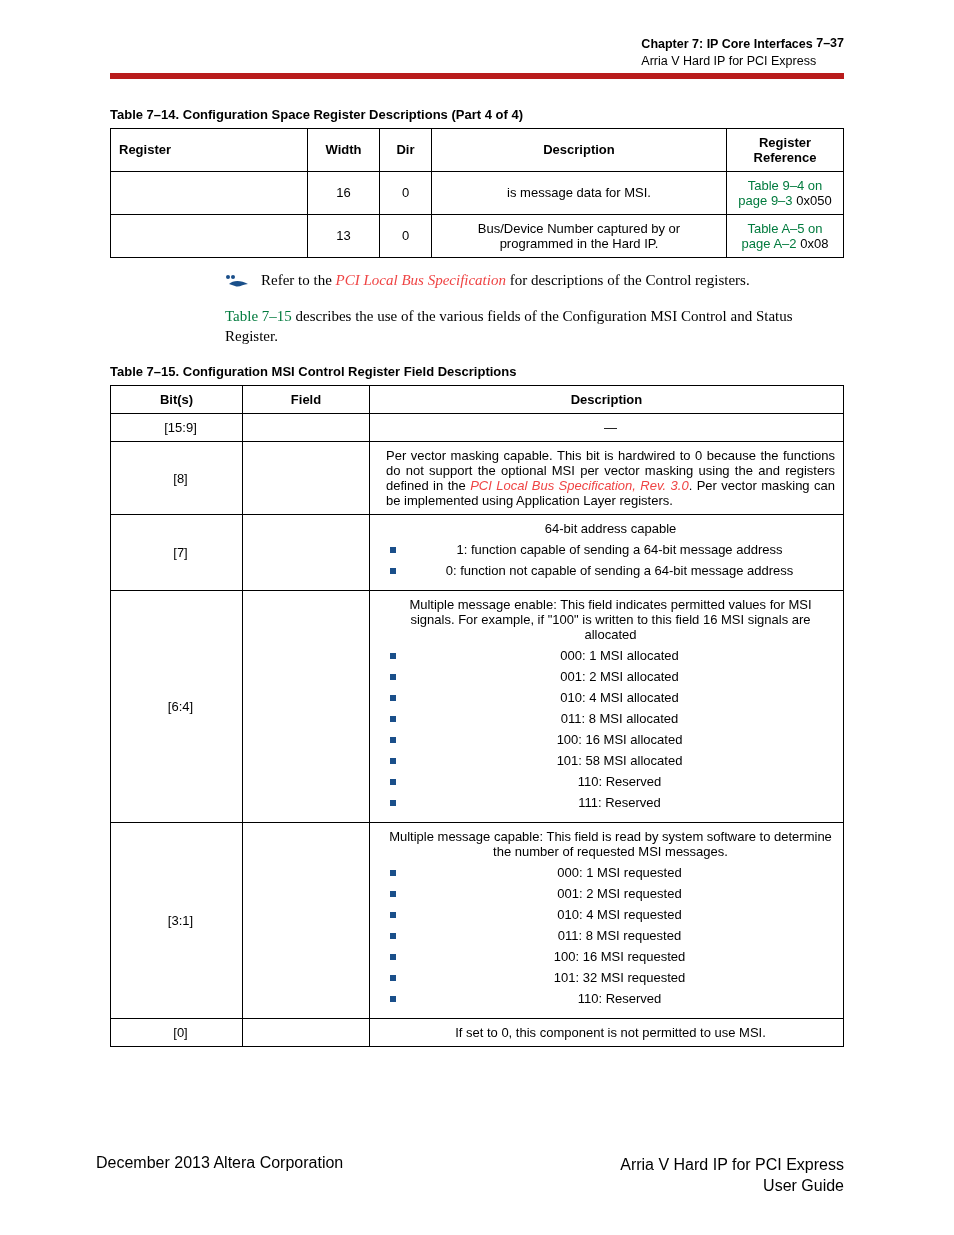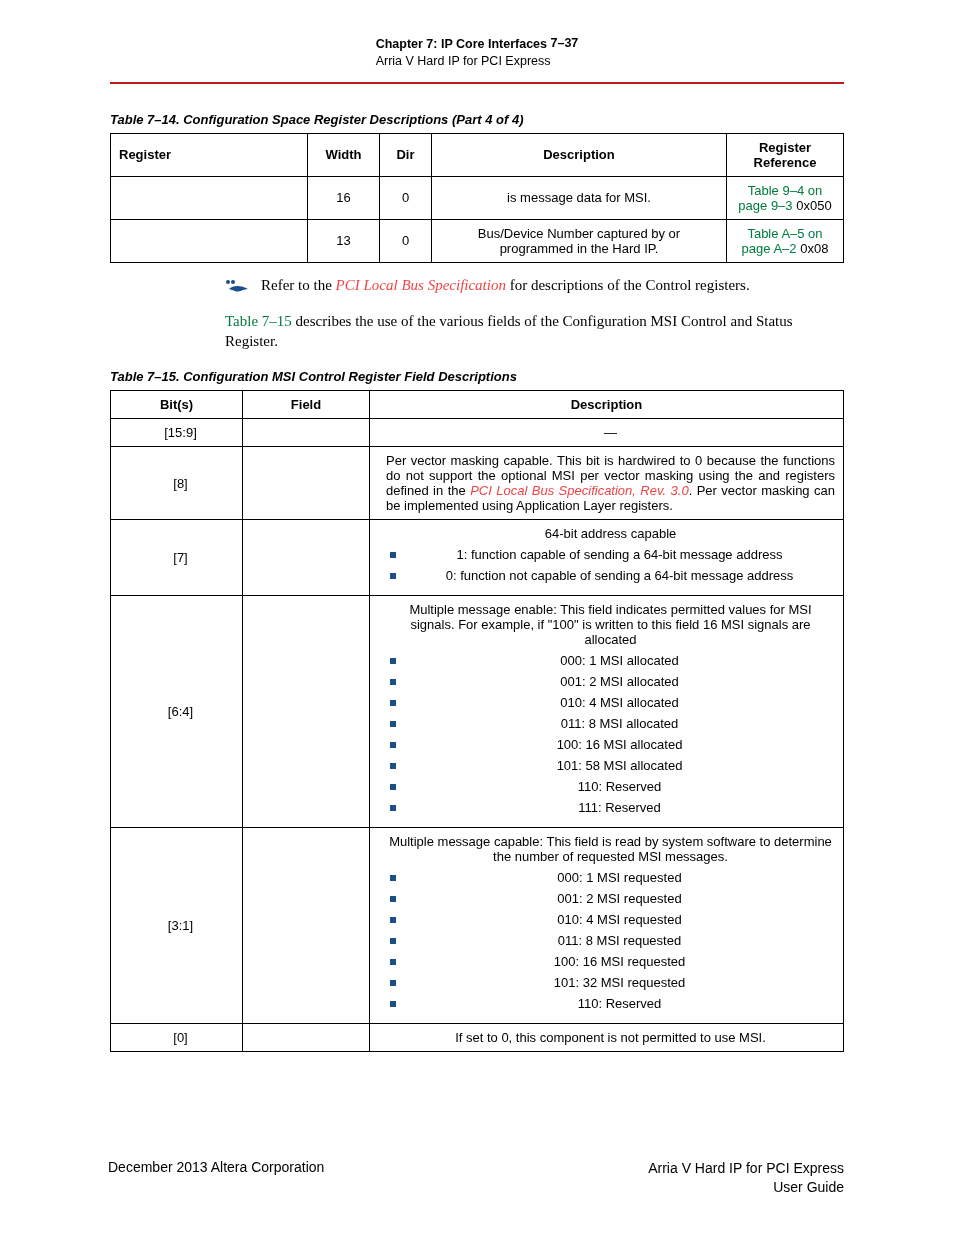--- a/index.html
+++ b/index.html
@@ -13,33 +13,32 @@
   }
   .page {
     width: 954px;
     height: 1235px;
     position: relative;
     box-sizing: border-box;
     padding: 36px 110px 40px 110px;
   }
   .header {
     display: flex;
-    justify-content: center;
-    border-bottom: 2px solid #b91c1c;
-    padding-bottom: 12px;
+    justify-content: flex-end;
+    border-bottom: 6px solid #b91c1c;
+    padding-bottom: 3px;
     margin-bottom: 28px;
   }
   .header-left { font-size: 12.5px; line-height: 1.35; }
   .header-left .chap { font-weight: bold; }
   .header-right { font-size: 12.5px; font-weight: bold; }
   .table-caption {
     font-weight: bold;
     font-size: 13px;
     margin: 10px 0 6px 0;
-    font-style: italic;
   }
   table {
     border-collapse: collapse;
     width: 100%;
     font-size: 13px;
   }
   th, td {
     border: 1px solid #000;
     padding: 6px 8px;
     vertical-align: middle;
@@ -90,26 +89,26 @@
     left: 4px;
     top: 5px;
     width: 6px;
     height: 6px;
     background: #1a4f8a;
   }
   .desc-intro { margin: 0 0 2px 0; }
   .justify { text-align: justify; }
   .footer {
     position: absolute;
-    left: 108px;
+    left: 96px;
     right: 110px;
     bottom: 38px;
     display: flex;
     justify-content: space-between;
-    font-size: 14px;
+    font-size: 16px;
   }
   .footer .right { text-align: right; line-height: 1.35; }
 </style>
 </head>
 <body>
 
 <div class="page">
 
   <div class="header">
     <div class="header-left">

